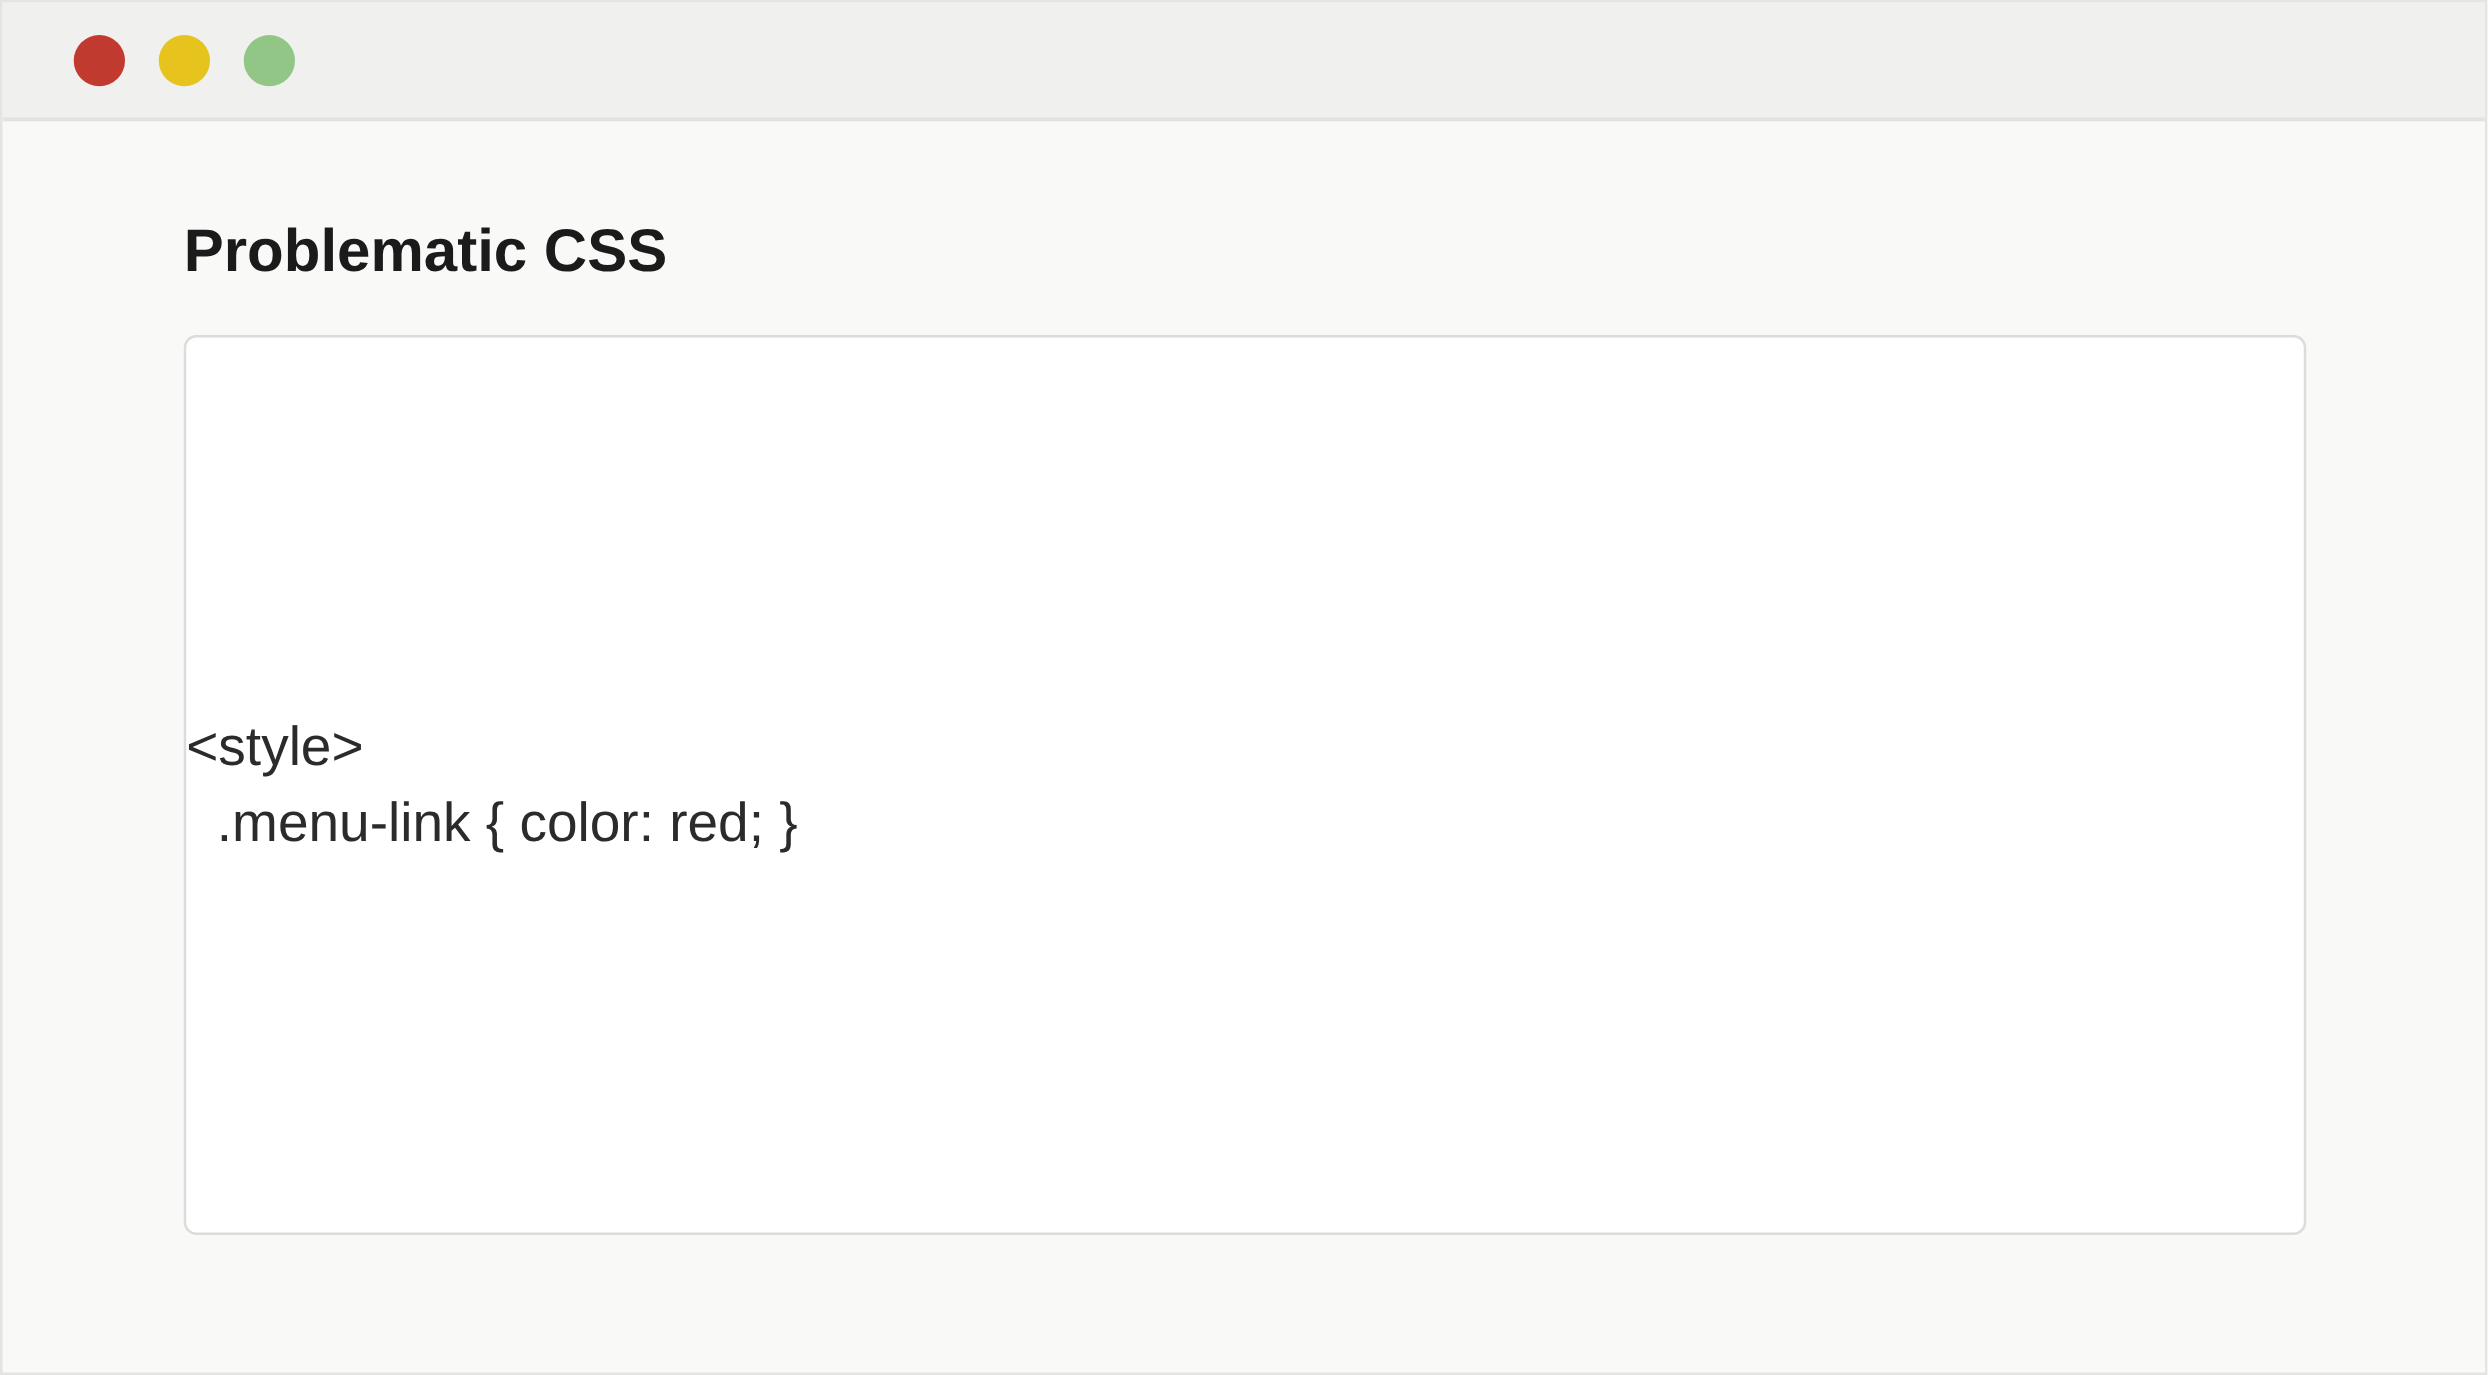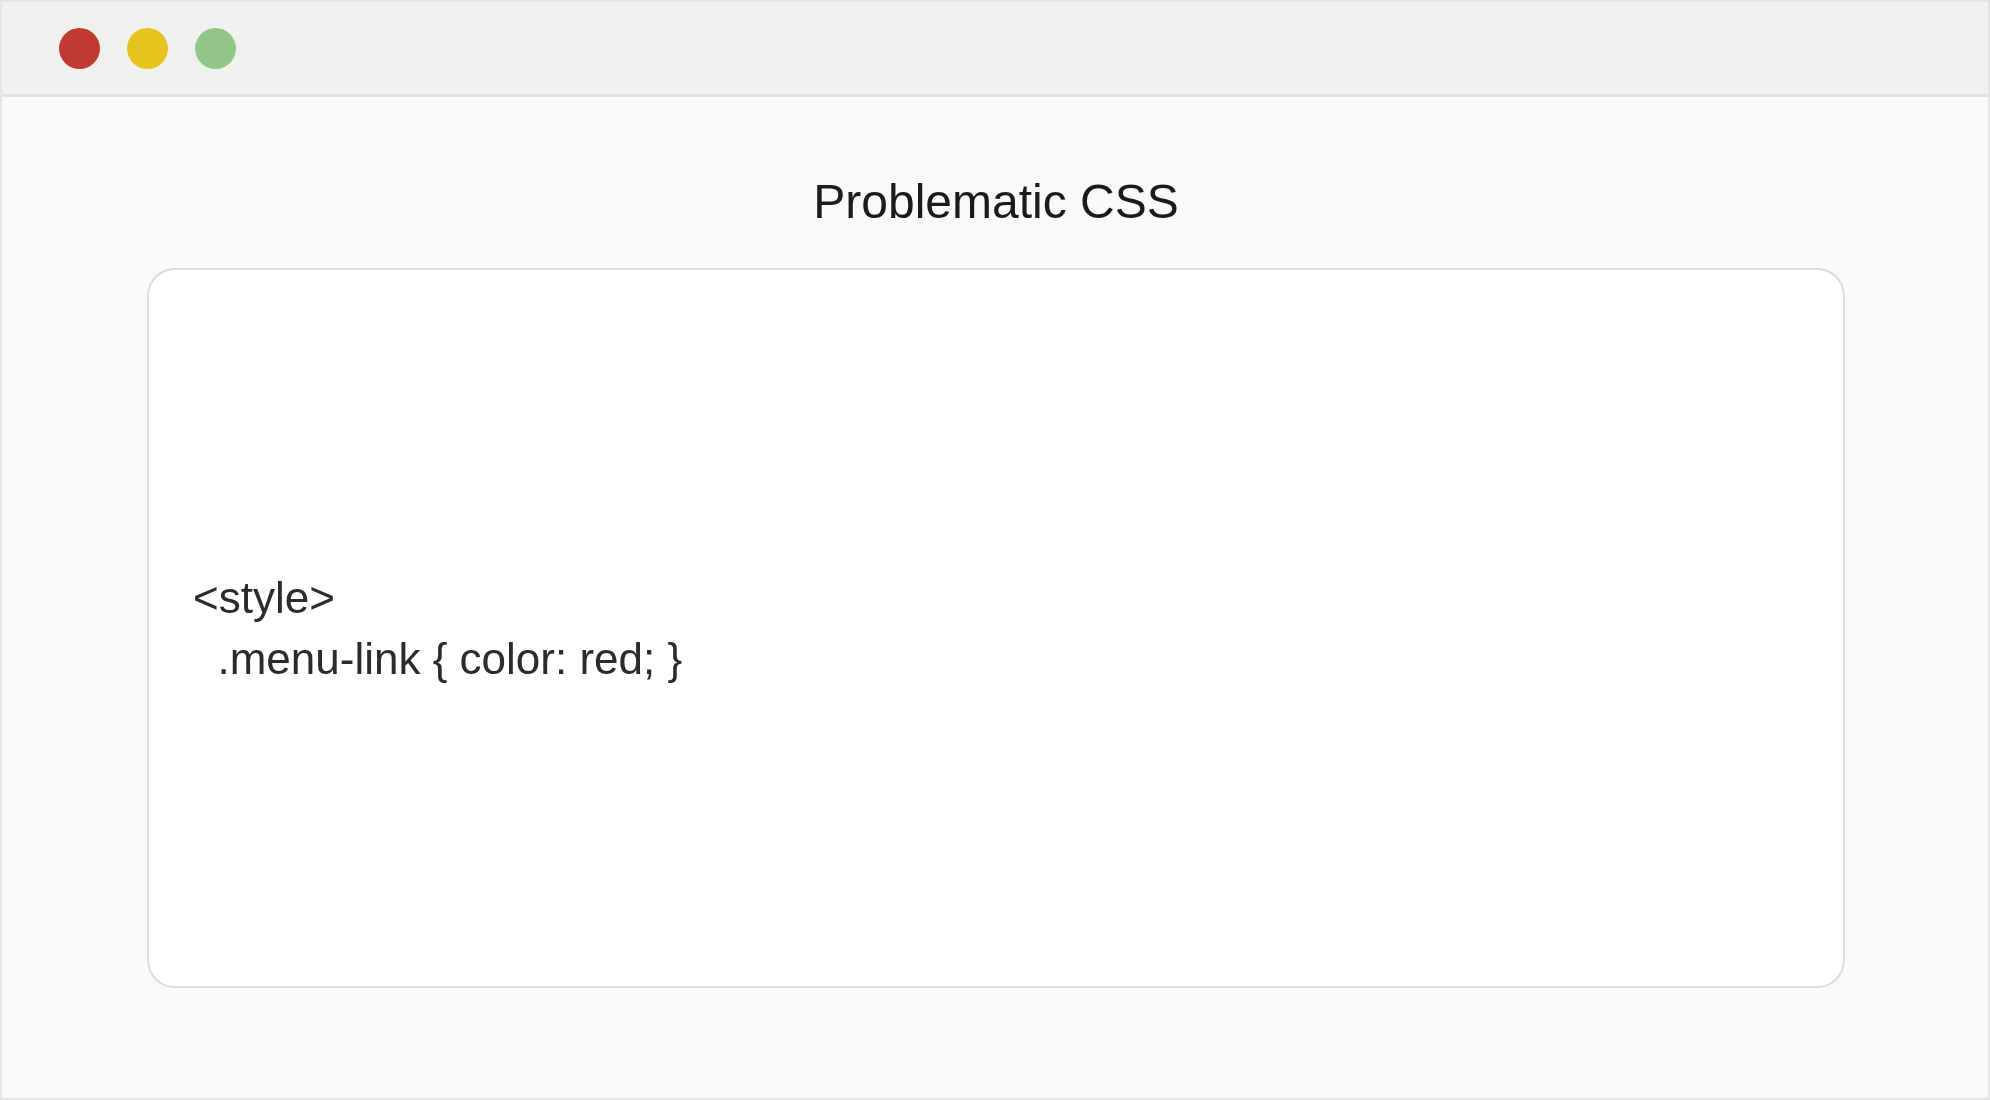--- a/index.html
+++ b/index.html
@@ -38,38 +38,37 @@
     padding: 0 143px 0 145px;
   }
   .panel {
     flex: 1;
     min-width: 0;
   }
   .panel-title {
     margin: 76px 0 0 0;
     height: 58px;
     line-height: 58px;
-    text-align: center;
     font-size: 48px;
-    font-weight: 400;
+    font-weight: 700;
     color: #1b1b1b;
     letter-spacing: 0;
   }
   .card {
     margin-top: 37px;
     height: 720px;
     box-sizing: border-box;
     background: #ffffff;
     border: 2px solid #dcdcdc;
     border-radius: 10px;
     display: flex;
     flex-direction: column;
     justify-content: center;
   }
-  .card-left  { padding-left: 44px; padding-right: 30px; border-radius: 28px; }
+  .card-left  { padding-right: 30px; }
   .card-right { padding-left: 29px; padding-right: 30px; }
   .code-line {
     font-size: 44px;
     line-height: 61px;
     color: #2b2b2b;
     white-space: pre;
     overflow: hidden;
   }
 </style>
 </head>

